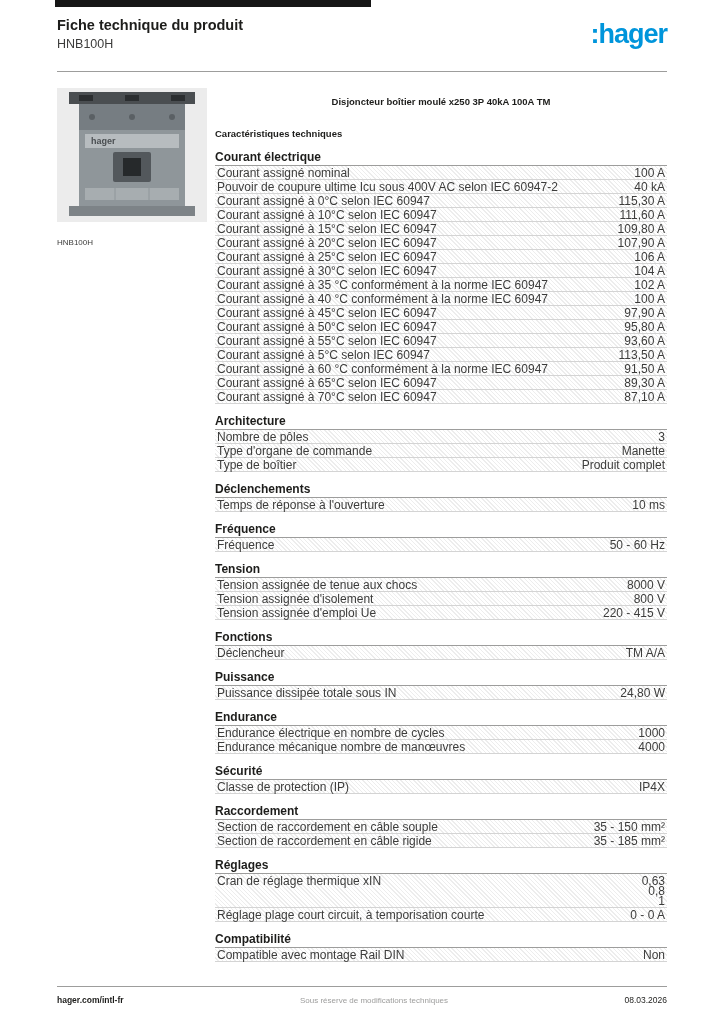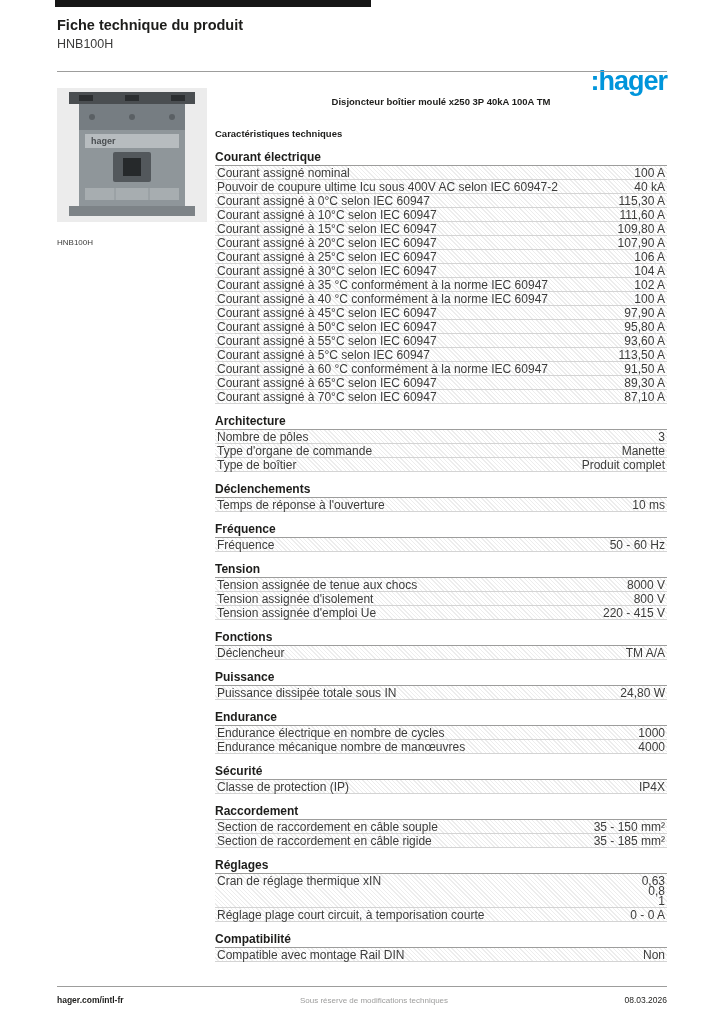--- a/index.html
+++ b/index.html
@@ -55,21 +55,21 @@
 </head>
 <body>
 
 <div class="page">
 
   <div class="print-mark"></div>
 
   <div class="header">
     <div class="doc-title">Fiche technique du produit</div>
     <div class="doc-subtitle">HNB100H</div>
-    <div class="brand-logo" style="color: rgb(0, 149, 219); margin-top: 47px;">:hager</div>
+    <div class="brand-logo" style="color: rgb(0, 149, 219);">:hager</div>
   </div>
   <div class="header-rule"></div>
 
   <div class="content">
 
     <div class="left-col">
       <div class="image-box">
         <svg width="150" height="134" viewBox="0 0 150 134" xmlns="http://www.w3.org/2000/svg">
           <rect width="150" height="134" fill="#ececec"></rect>
           <rect x="12" y="4" width="126" height="12" fill="#4a4e51"></rect>

